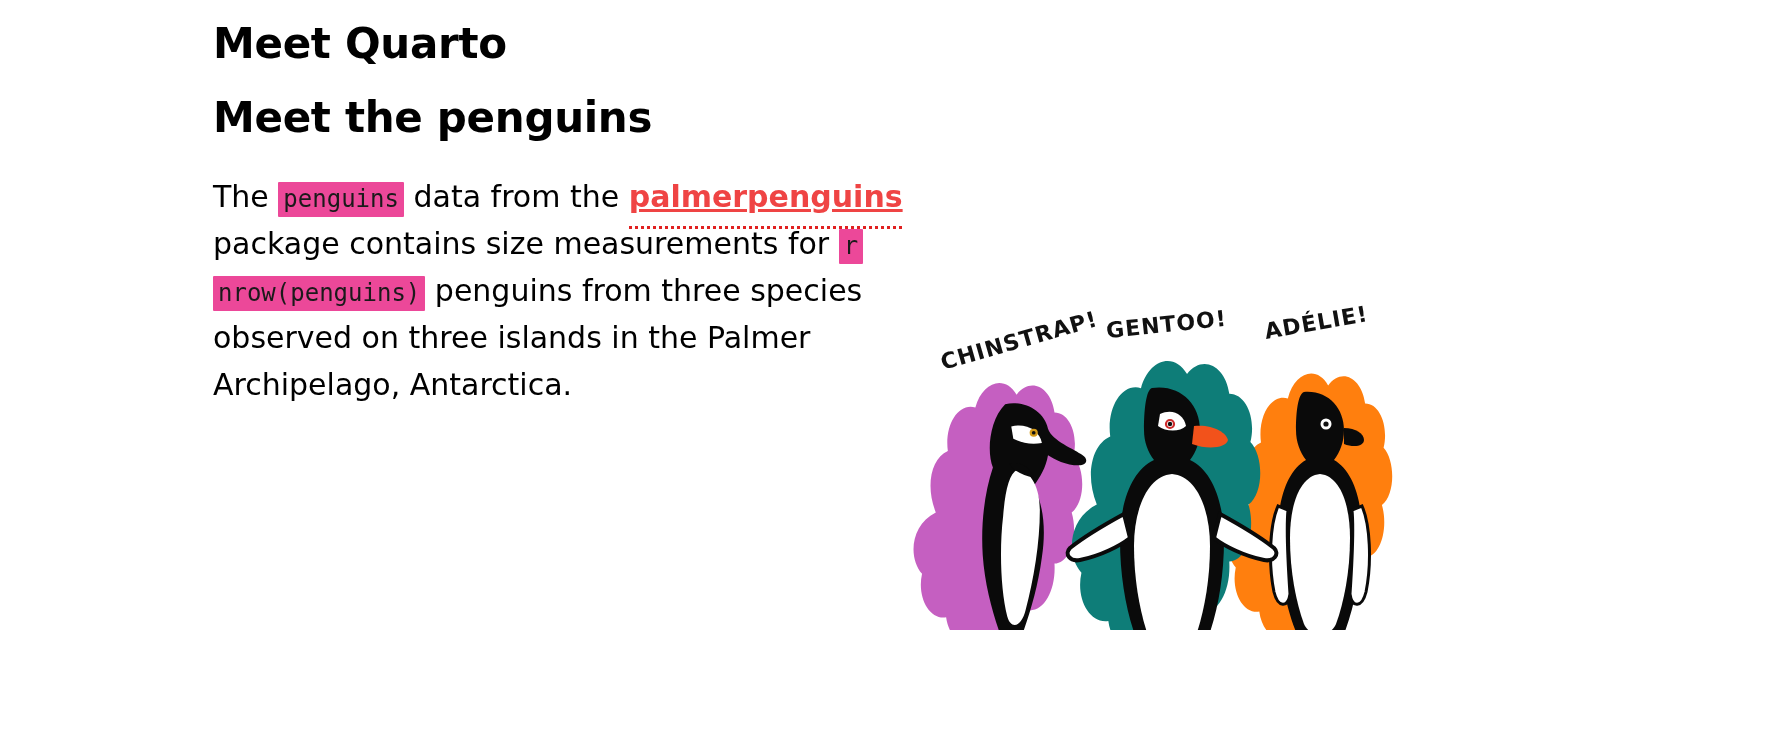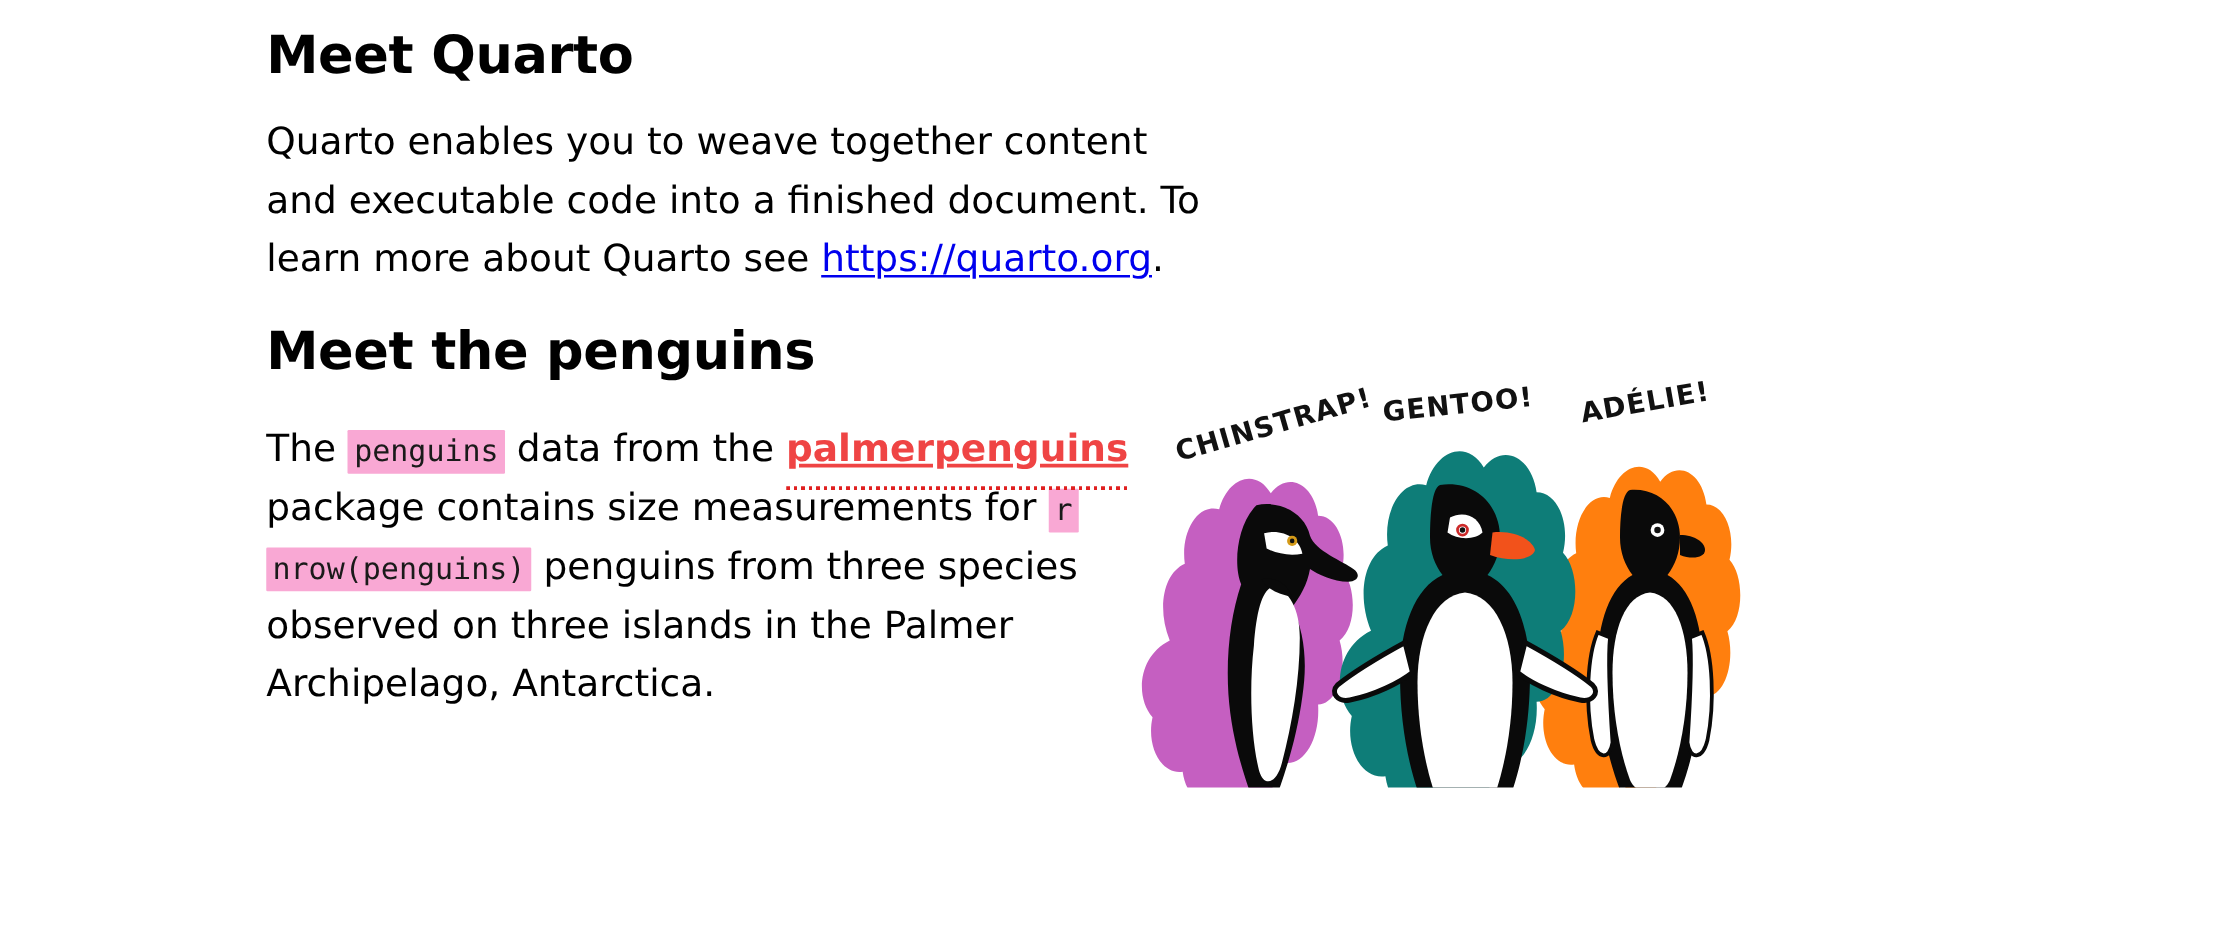--- a/index.html
+++ b/index.html
@@ -69,21 +69,21 @@
     position: absolute;
     left: 0;
     right: 0;
     bottom: -9px;
     height: 3px;
     background-image: repeating-linear-gradient(to right, #e02020 0px, #e02020 3px, transparent 3px, transparent 6px);
   }
   code.inline-code {
     font-family: "DejaVu Sans Mono", "Liberation Mono", monospace;
     font-size: 24px;
-    background: #f9a8d4;
+    background: #ec4899;
     padding: 3px 5px 4px 5px;
     color: #1a1a1a;
     border-radius: 1px;
     line-height: 1;
   }
   
   .art {
     position: absolute;
     left: 900px;
     top: 300px;
@@ -109,21 +109,20 @@
 </style>
 </head>
 <body>
 
 <div class="page">
 
   <div class="doc-column">
 
     <h1 class="heading h-quarto">Meet Quarto</h1>
 
-    <p class="body-text p-intro"><span>Quarto enables you to weave together content and executable code into a finished document. To learn more about Quarto see </span><a class="link" href="#">https://quarto.org</a><span>.</span></p>
 
     <h1 class="heading h-penguins">Meet the penguins</h1>
 
     <p class="body-text p-penguins"><span>The </span><code class="inline-code">penguins</code><span> data from the </span><span class="spellcheck"><a class="link-bold" href="#">palmerpenguins</a></span><span> package contains size measurements for </span><code class="inline-code">r</code><span> </span><code class="inline-code">nrow(penguins)</code><span> penguins from three species observed on three islands in the Palmer Archipelago, Antarctica.</span></p>
 
   </div>
 
   <div class="art">
 
     <svg class="splat-shape" viewBox="0 0 530 330" xmlns="http://www.w3.org/2000/svg">

